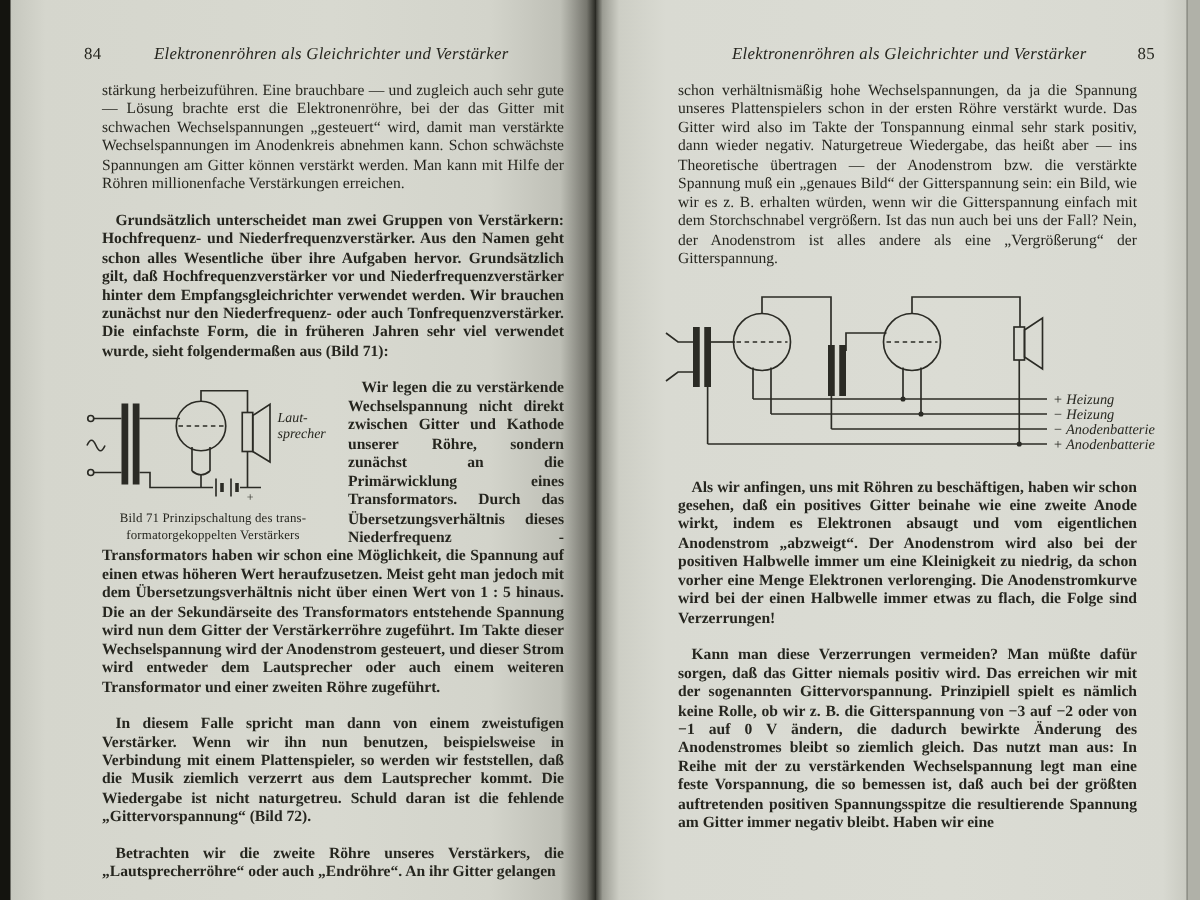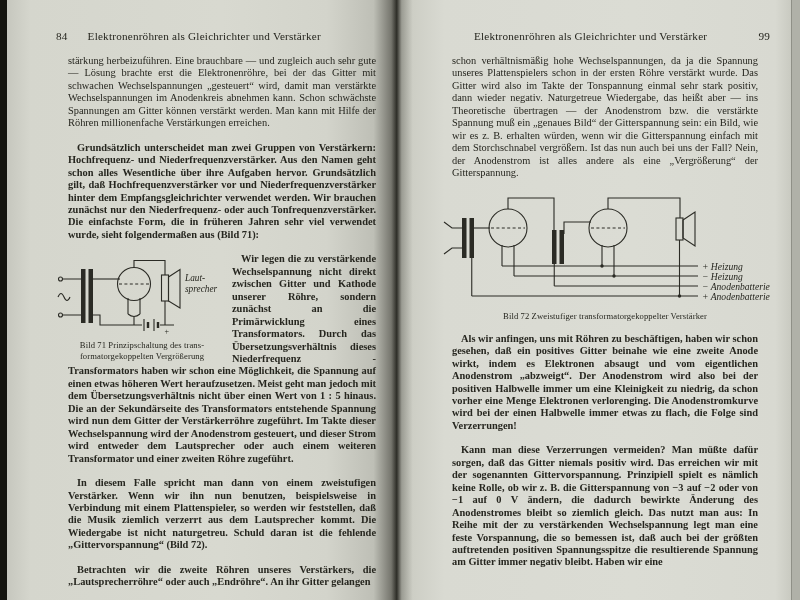--- a/index.html
+++ b/index.html
@@ -10,21 +10,21 @@
   .page-left{left:7px;width:390px;
     background:linear-gradient(to right,#c6c7be 0%,#d5d6cd 6%,#d8d9d0 55%,#d3d4cb 82%,#bebfb6 94%,#76766e 98.5%,#2a2a24 100%);}
   .page-right{left:397px;width:394px;
     background:linear-gradient(to right,#33332d 0%,#9b9c93 1.2%,#cdcec5 4%,#d9dad2 12%,#dbdcd4 60%,#d8d9d1 96%,#c9cac1 100%);}
   .edge-right{position:absolute;left:791px;top:0;width:9px;height:600px;background:#b0b1a8;border-left:1px solid #8f9087;}
   .inner{position:absolute;top:30px;}
   .inner-left{left:49px;width:332px;}
   .inner-right{left:43px;width:330px;}
   .pagehead{display:flex;align-items:baseline;font-size:11.2px;margin-bottom:13px;letter-spacing:.2px;}
   .pagehead .num{font-weight:normal;}
-  .pagehead .title{flex:1;margin-left:20px;}
+  .pagehead .title{flex:1;text-align:center;font-style:italic;}
   .body-text{font-size:10.4px;line-height:12.45px;text-align:justify;}
   .body-text p{margin:12px;}
   .body-text p.ind{text-indent:9px;font-weight:bold;}
   .fig71{float:left;width:172px;margin:4px 4px 1px 0;}
   .fig71 svg{display:block;}
   .figcap{font-size:8.6px;line-height:10.2px;text-align:center;letter-spacing:.1px;}
   .fig71 .figcap{margin-top:5px;font-family:Liberation Serif, serif;}
   .fig72{margin:7px 0 6px 0;width:330px;}
   .fig72 svg{display:block;margin:0 auto;}
   .fig72 .figcap{margin-top:3px;}
@@ -77,37 +77,37 @@
             <path class="circ" d="M37,58 H44 V68 H86 M104,68 H118"></path>
             <path class="circ" d="M88,62 V74 M98,62 V74"></path>
             <path class="circ" style="stroke-width:2.4" d="M92,65 V71 M102,65 V71"></path>
             <text class="svg-label" x="108" y="77" font-size="8" font-style="normal">+</text>
 
             <text class="svg-label" x="129" y="24" font-size="9.3">Laut-</text>
             <text class="svg-label" x="129" y="35" font-size="9.3">sprecher</text>
           </svg>
           <div class="figcap">
             <div>Bild 71   Prinzipschaltung des trans-</div>
-            <div>formatorgekoppelten  Vergrößerung</div>
+            <div>formatorgekoppelten  Verstärkers</div>
           </div>
         </div>
 
         <p class="ind">Wir legen die zu verstärkende Wechselspannung nicht direkt zwischen Gitter und Kathode unserer Röhre, sondern zunächst an die Primärwicklung eines Transformators. Durch das Übersetzungsverhältnis dieses Niederfrequenz - Transformators haben wir schon eine Möglichkeit, die Spannung auf einen etwas höheren Wert heraufzusetzen. Meist geht man jedoch mit dem Übersetzungsverhältnis nicht über einen Wert von 1 : 5 hinaus. Die an der Sekundärseite des Transformators entstehende Spannung wird nun dem Gitter der Verstärkerröhre zugeführt. Im Takte dieser Wechselspannung wird der Anodenstrom gesteuert, und dieser Strom wird entweder dem Lautsprecher oder auch einem weiteren Transformator und einer zweiten Röhre zugeführt.</p>
         <p class="ind">In diesem Falle spricht man dann von einem zweistufigen Verstärker. Wenn wir ihn nun benutzen, beispielsweise in Verbindung mit einem Plattenspieler, so werden wir feststellen, daß die Musik ziemlich verzerrt aus dem Lautsprecher kommt. Die Wiedergabe ist nicht naturgetreu. Schuld daran ist die fehlende „Gittervorspannung“ (Bild 72).</p>
-        <p class="ind">Betrachten wir die zweite Röhren unseres Verstärkers, die „Lautsprecherröhre“ oder auch „Endröhre“. An ihr Gitter gelangen</p>
+        <p class="ind">Betrachten wir die zweite Röhre unseres Verstärkers, die „Lautsprecherröhre“ oder auch „Endröhre“. An ihr Gitter gelangen</p>
       </div>
     </div>
   </div>
 
   <div class="page page-right">
     <div class="inner inner-right">
       <div class="pagehead">
         <span style="width:14px"></span>
         <span class="title">Elektronenröhren als Gleichrichter und Verstärker</span>
-        <span class="num">99</span>
+        <span class="num">85</span>
       </div>
       <div class="body-text">
         <p>schon verhältnismäßig hohe Wechselspannungen, da ja die Spannung unseres Plattenspielers schon in der ersten Röhre verstärkt wurde. Das Gitter wird also im Takte der Tonspannung einmal sehr stark positiv, dann wieder negativ. Naturgetreue Wiedergabe, das heißt aber — ins Theoretische übertragen — der Anodenstrom bzw. die verstärkte Spannung muß ein „genaues Bild“ der Gitterspannung sein: ein Bild, wie wir es z. B. erhalten würden, wenn wir die Gitterspannung einfach mit dem Storchschnabel vergrößern. Ist das nun auch bei uns der Fall? Nein, der Anodenstrom ist alles andere als eine „Vergrößerung“ der Gitterspannung.</p>
 
         <div class="fig72">
           <svg width="330" height="116" viewBox="0 0 330 116">
 
             <path class="circ" d="M4,30 L12,36 H22 M4,62 L12,56 H22"></path>
 
             <rect class="circ-thick" x="22" y="26" width="4.5" height="40"></rect>
@@ -140,21 +140,20 @@
             <path class="circ" d="M31.75,104 H258"></path>
             <circle class="circ-thick" cx="162" cy="74" r="1.7"></circle>
             <circle class="circ-thick" cx="174" cy="84" r="1.7"></circle>
             <circle class="circ-thick" cx="239.5" cy="104" r="1.7"></circle>
 
             <text class="svg-label" x="262" y="77.5" font-size="9.6">+ Heizung</text>
             <text class="svg-label" x="262" y="87.5" font-size="9.6">− Heizung</text>
             <text class="svg-label" x="262" y="97.5" font-size="9.6">− Anodenbatterie</text>
             <text class="svg-label" x="262" y="107.5" font-size="9.6">+ Anodenbatterie</text>
           </svg>
-          <div class="figcap">Bild 72   Zweistufiger transformatorgekoppelter Verstärker</div>
         </div>
 
         <p class="ind">Als wir anfingen, uns mit Röhren zu beschäftigen, haben wir schon gesehen, daß ein positives Gitter beinahe wie eine zweite Anode wirkt, indem es Elektronen absaugt und vom eigentlichen Anodenstrom „abzweigt“. Der Anodenstrom wird also bei der positiven Halbwelle immer um eine Kleinigkeit zu niedrig, da schon vorher eine Menge Elektronen verlorenging. Die Anodenstromkurve wird bei der einen Halbwelle immer etwas zu flach, die Folge sind Verzerrungen!</p>
         <p class="ind">Kann man diese Verzerrungen vermeiden? Man müßte dafür sorgen, daß das Gitter niemals positiv wird. Das erreichen wir mit der sogenannten Gittervorspannung. Prinzipiell spielt es nämlich keine Rolle, ob wir z. B. die Gitterspannung von −3 auf −2 oder von −1 auf 0 V ändern, die dadurch bewirkte Änderung des Anodenstromes bleibt so ziemlich gleich. Das nutzt man aus: In Reihe mit der zu verstärkenden Wechselspannung legt man eine feste Vorspannung, die so bemessen ist, daß auch bei der größten auftretenden positiven Spannungsspitze die resultierende Spannung am Gitter immer negativ bleibt. Haben wir eine</p>
       </div>
     </div>
   </div>
 </div>
 
 </body></html>

